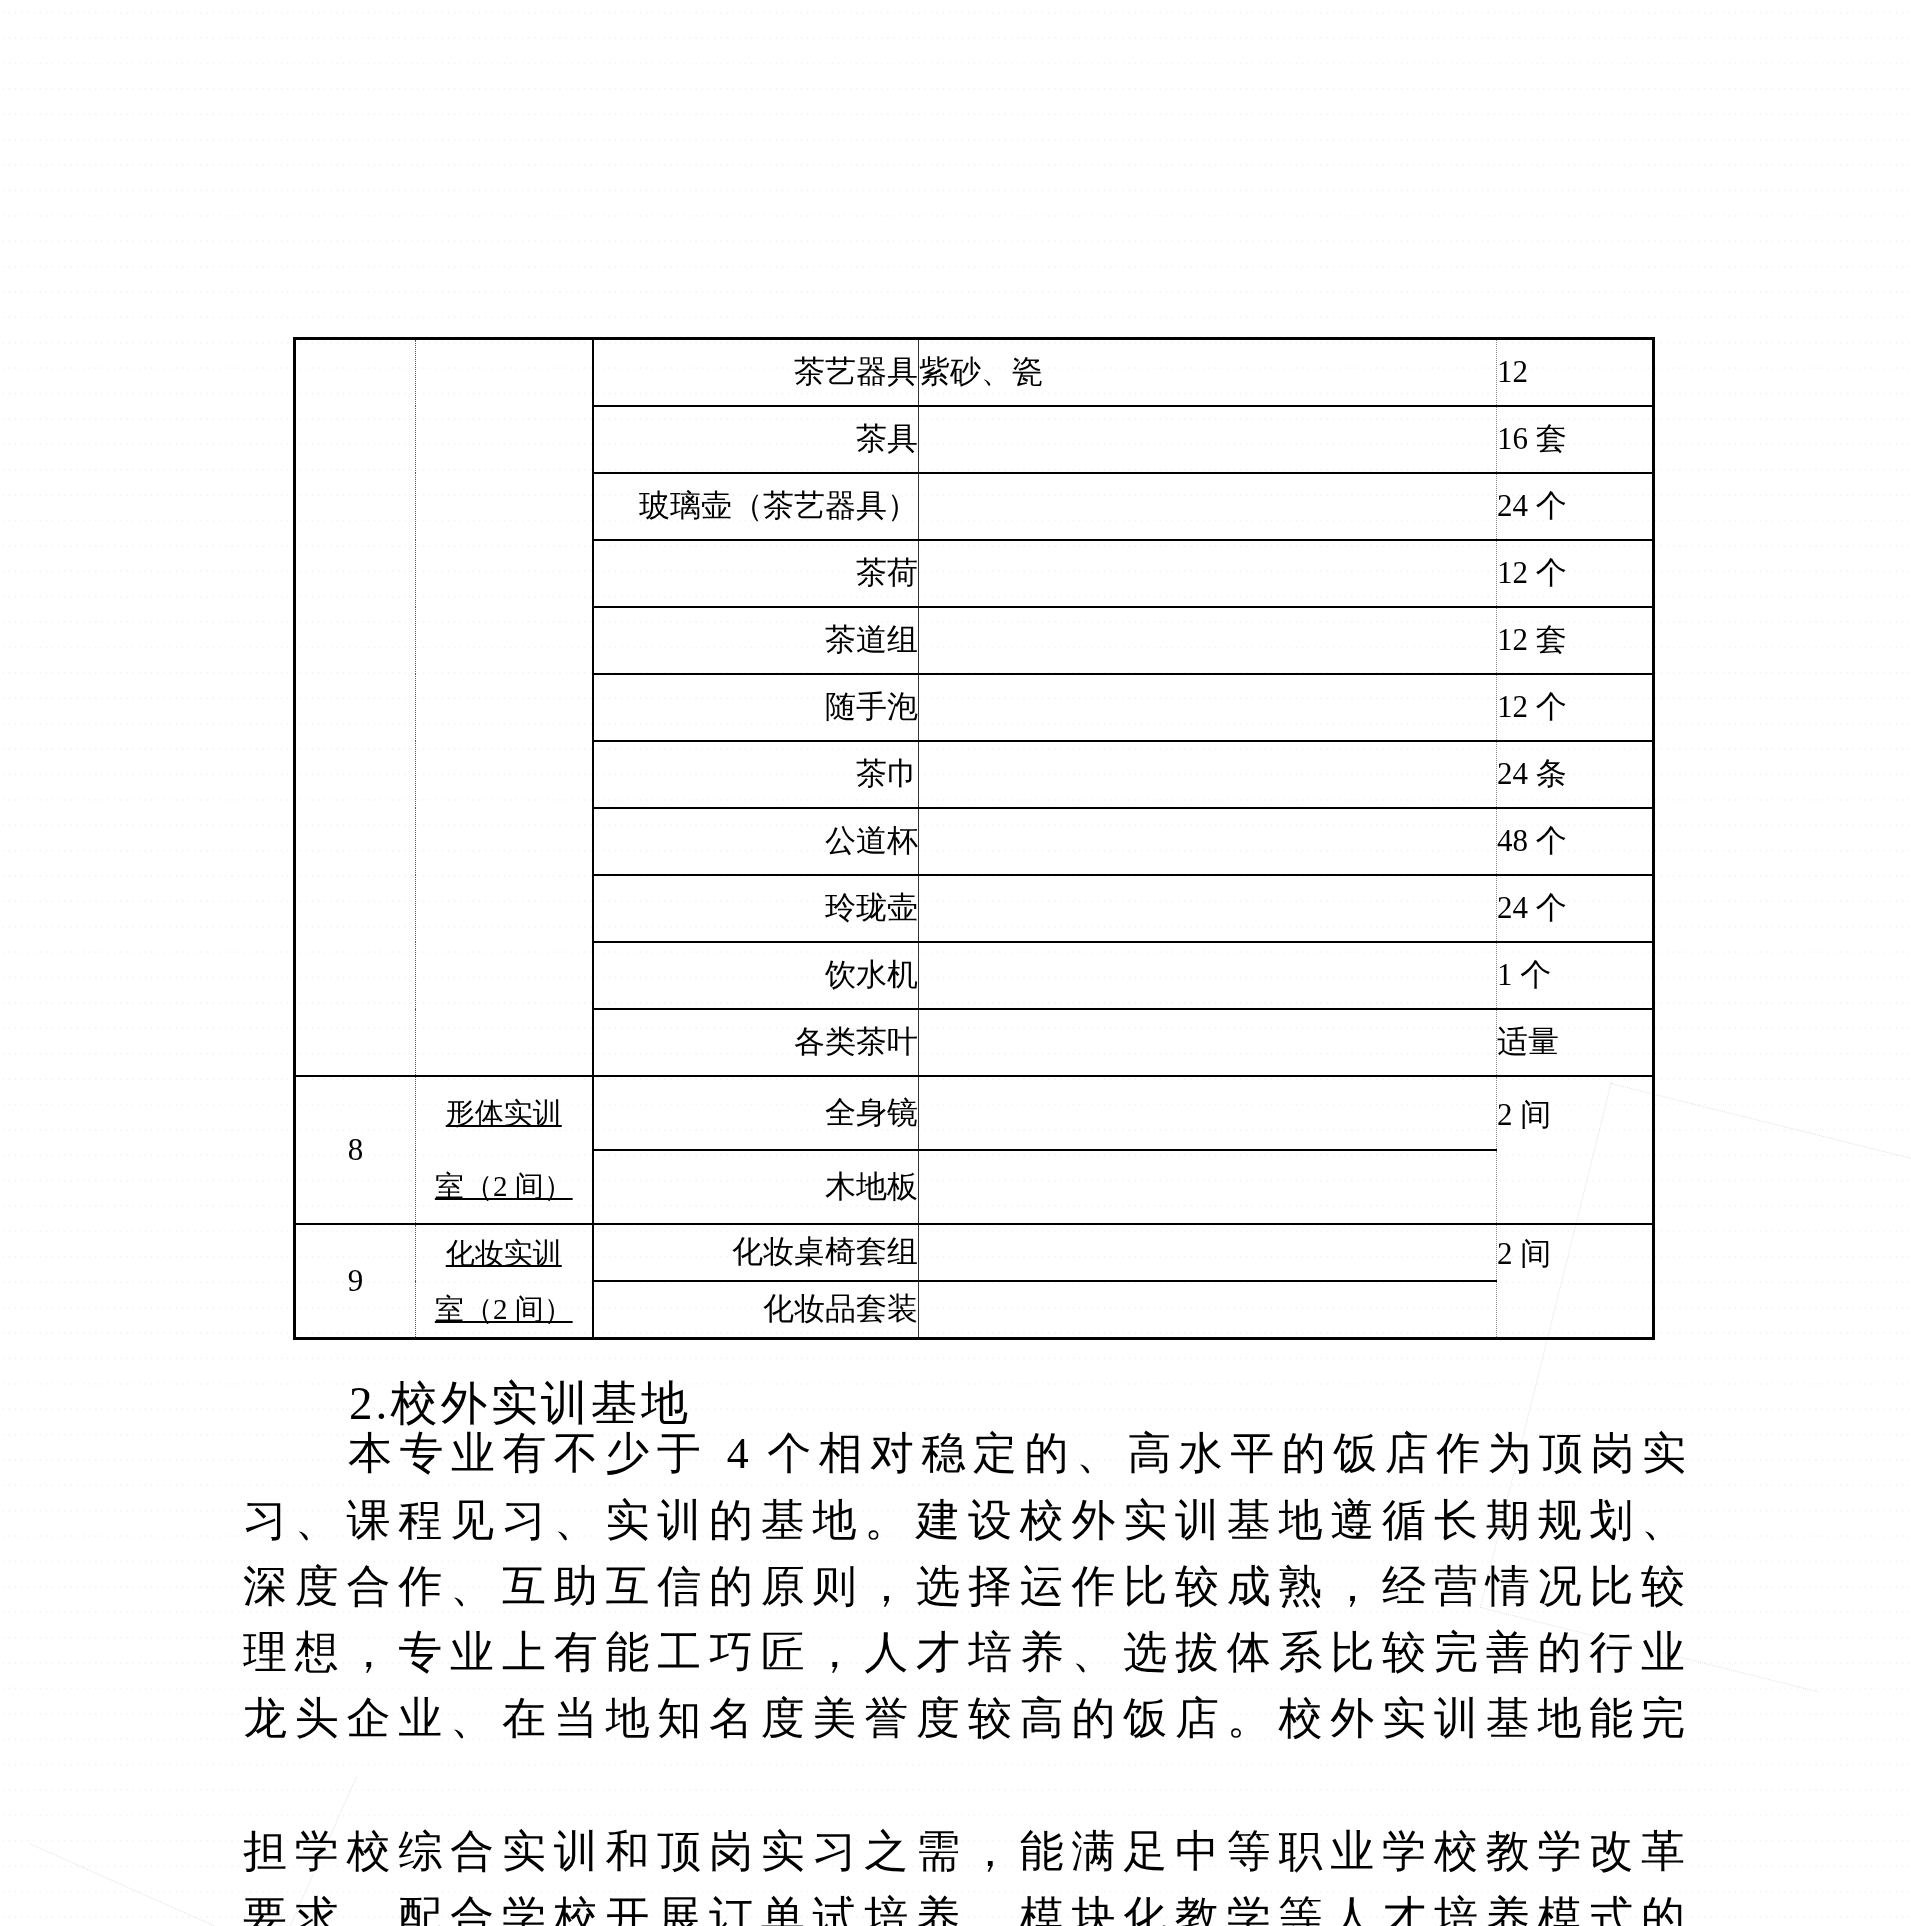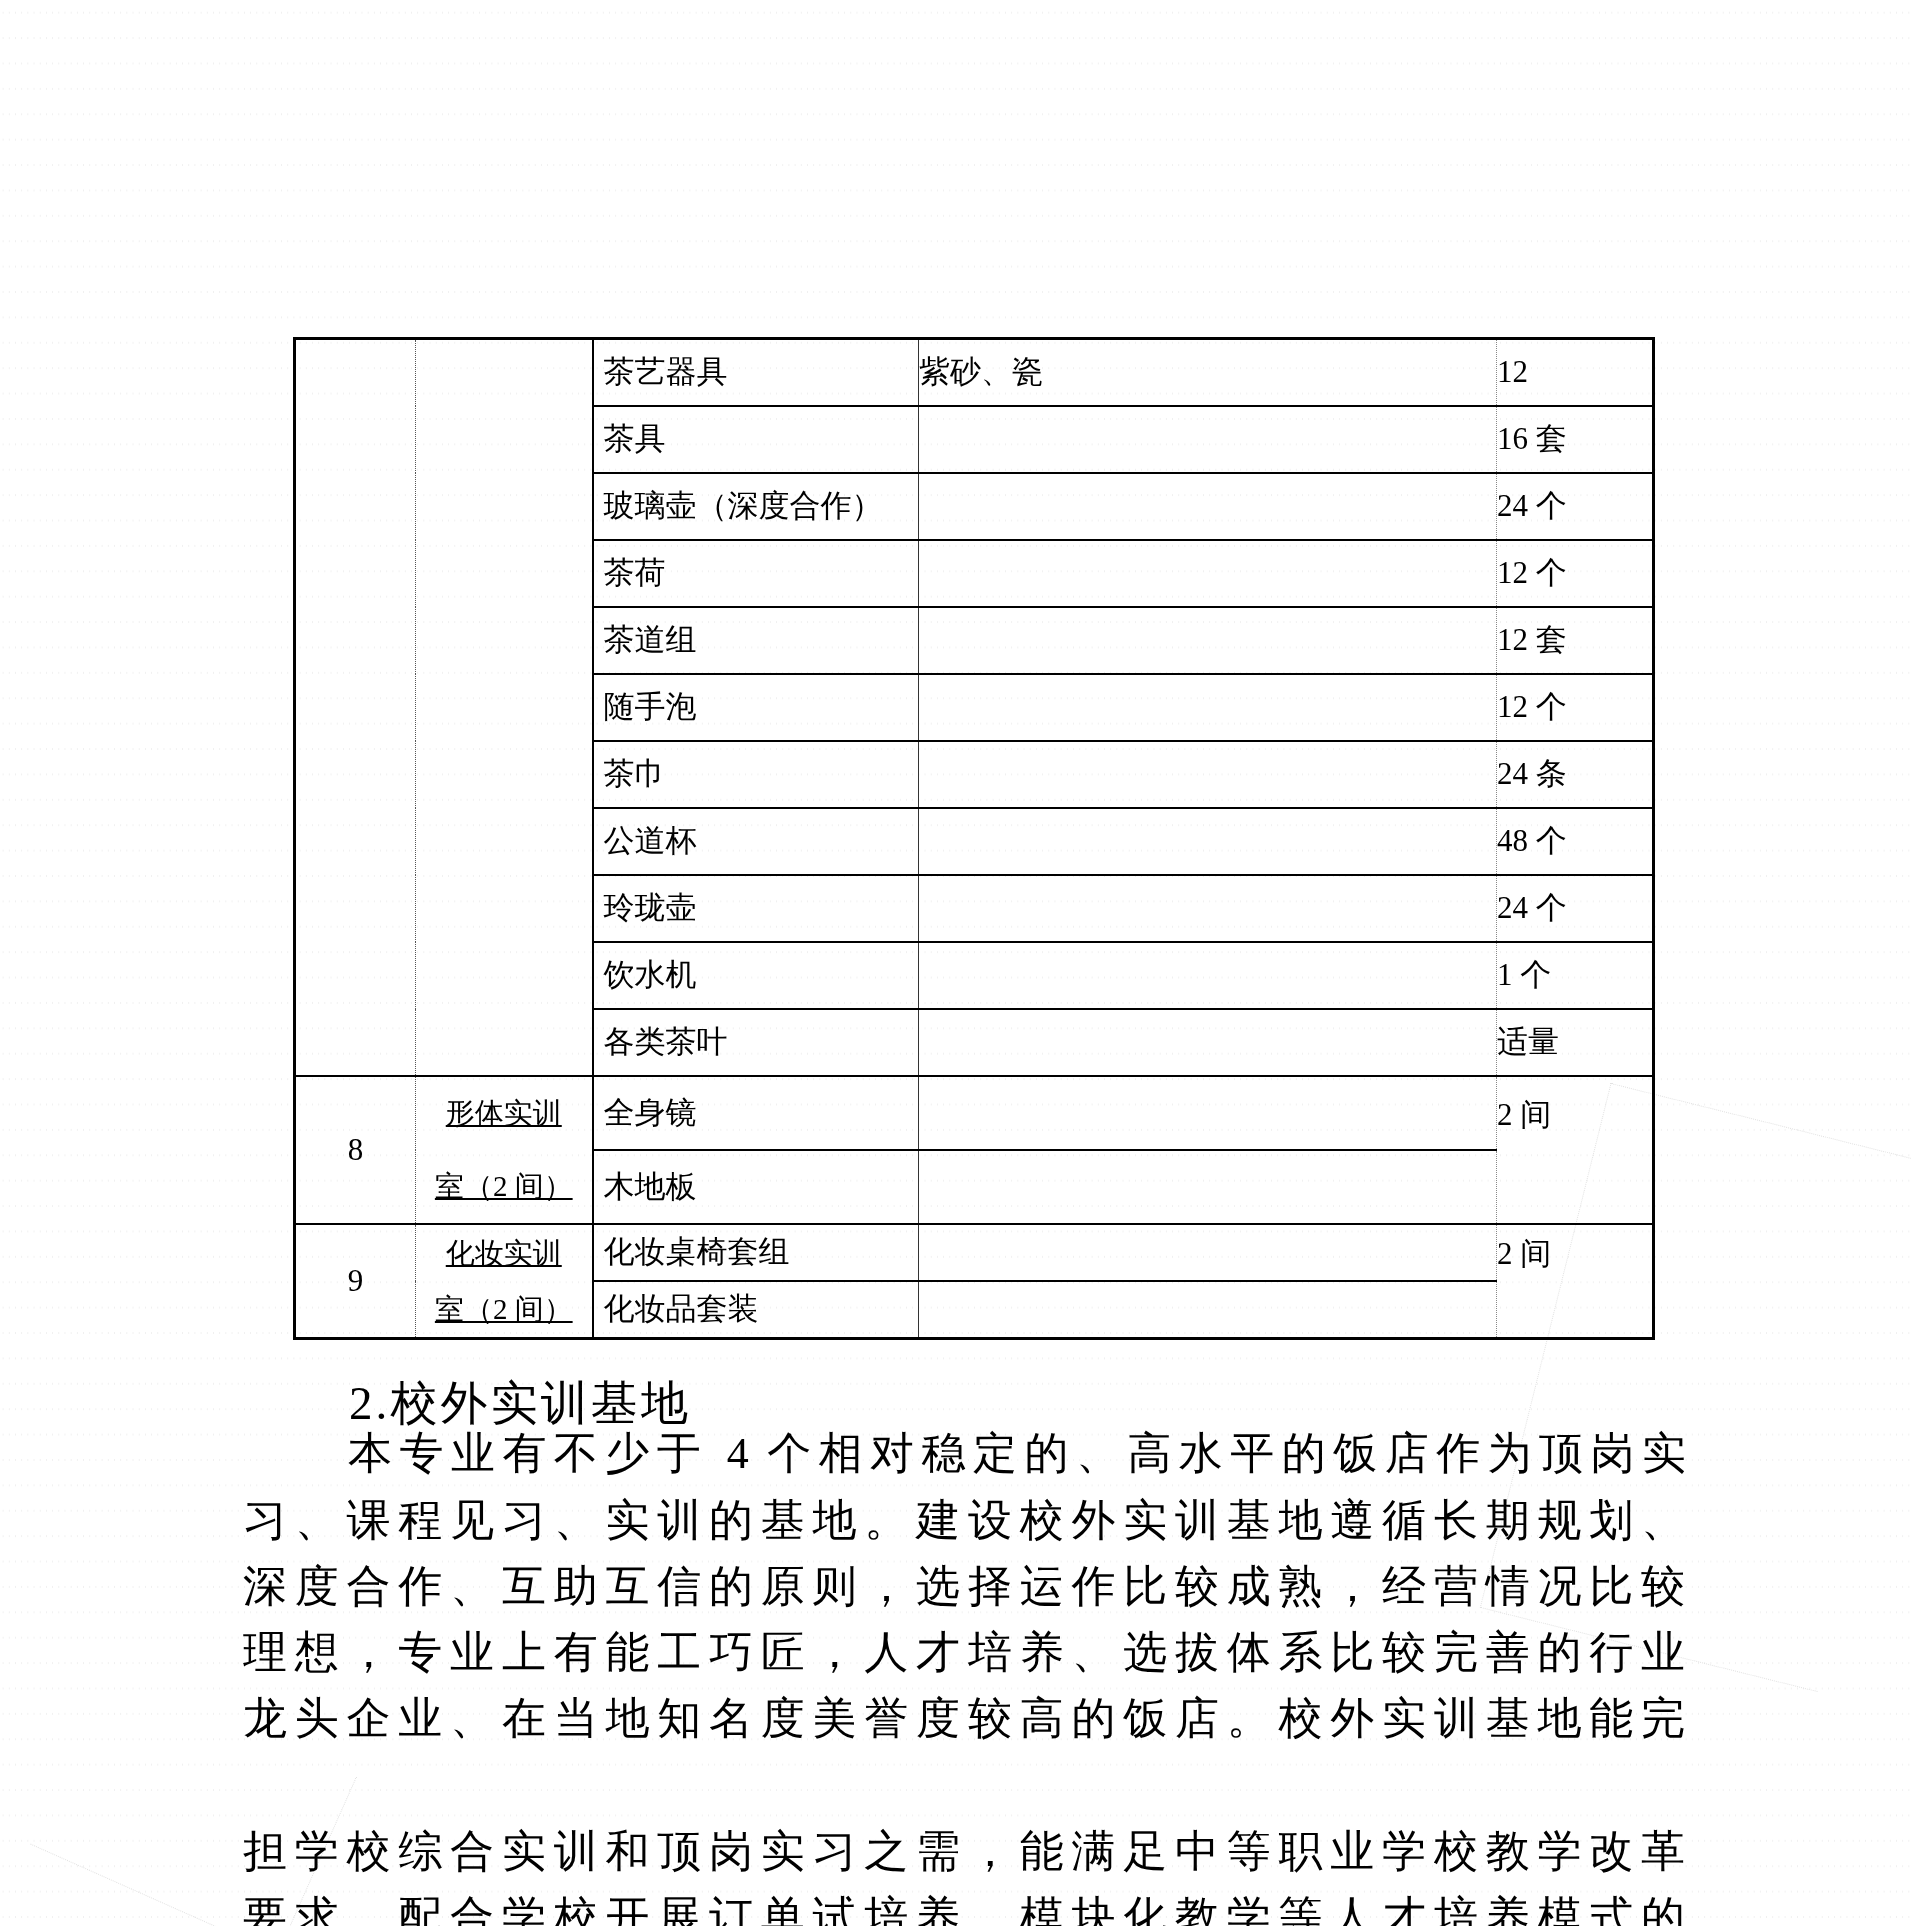--- a/index.html
+++ b/index.html
@@ -41,21 +41,21 @@
   td{
     border-top:2.3px solid #000;
     border-bottom:2.3px solid #000;
     padding:0;
     vertical-align:middle;
     overflow:hidden;
   }
   tr.tea td{height:65px;}
   .c-no{border-right:1.2px dotted #555;text-align:center;}
   .c-room{border-left:1.2px dotted #555;border-right:2.7px solid #000;text-align:center;font-size:29px;}
-  .c-name{border-left:2.7px solid #000;border-right:1.2px solid #333;text-align:left;padding-left:10px;white-space:nowrap;}
+  .c-name{border-left:2.7px solid #000;border-right:1.2px solid #333;text-align:right;padding-left:10px;white-space:nowrap;}
   .c-spec{border-left:1.2px solid #333;border-right:0.8px dotted #888;}
   .c-qty{border-left:0.8px dotted #888;text-align:left;white-space:nowrap;}
   .qty-merged{vertical-align:top;}
   tr.r8 .qty-merged{padding-top:21.6px;}
   tr.r9 .qty-merged{padding-top:13px;}
   tr.r8 td{height:70px;}
   tr.r9 td{height:54px;}
   .room-line{display:flex;align-items:center;justify-content:center;white-space:nowrap;text-decoration:underline;}
   tr.r8 .room-line{height:73px;}
   tr.r9 .room-line{height:56px;}
@@ -99,21 +99,21 @@
           <td class="c-name">茶艺器具</td>
           <td class="c-spec">紫砂、瓷</td>
           <td class="c-qty">12</td>
         </tr>
         <tr class="tea">
           <td class="c-name">茶具</td>
           <td class="c-spec"></td>
           <td class="c-qty">16 套</td>
         </tr>
         <tr class="tea">
-          <td class="c-name">玻璃壶（深度合作）</td>
+          <td class="c-name">玻璃壶（茶艺器具）</td>
           <td class="c-spec"></td>
           <td class="c-qty">24 个</td>
         </tr>
         <tr class="tea">
           <td class="c-name">茶荷</td>
           <td class="c-spec"></td>
           <td class="c-qty">12 个</td>
         </tr>
         <tr class="tea">
           <td class="c-name">茶道组</td>

